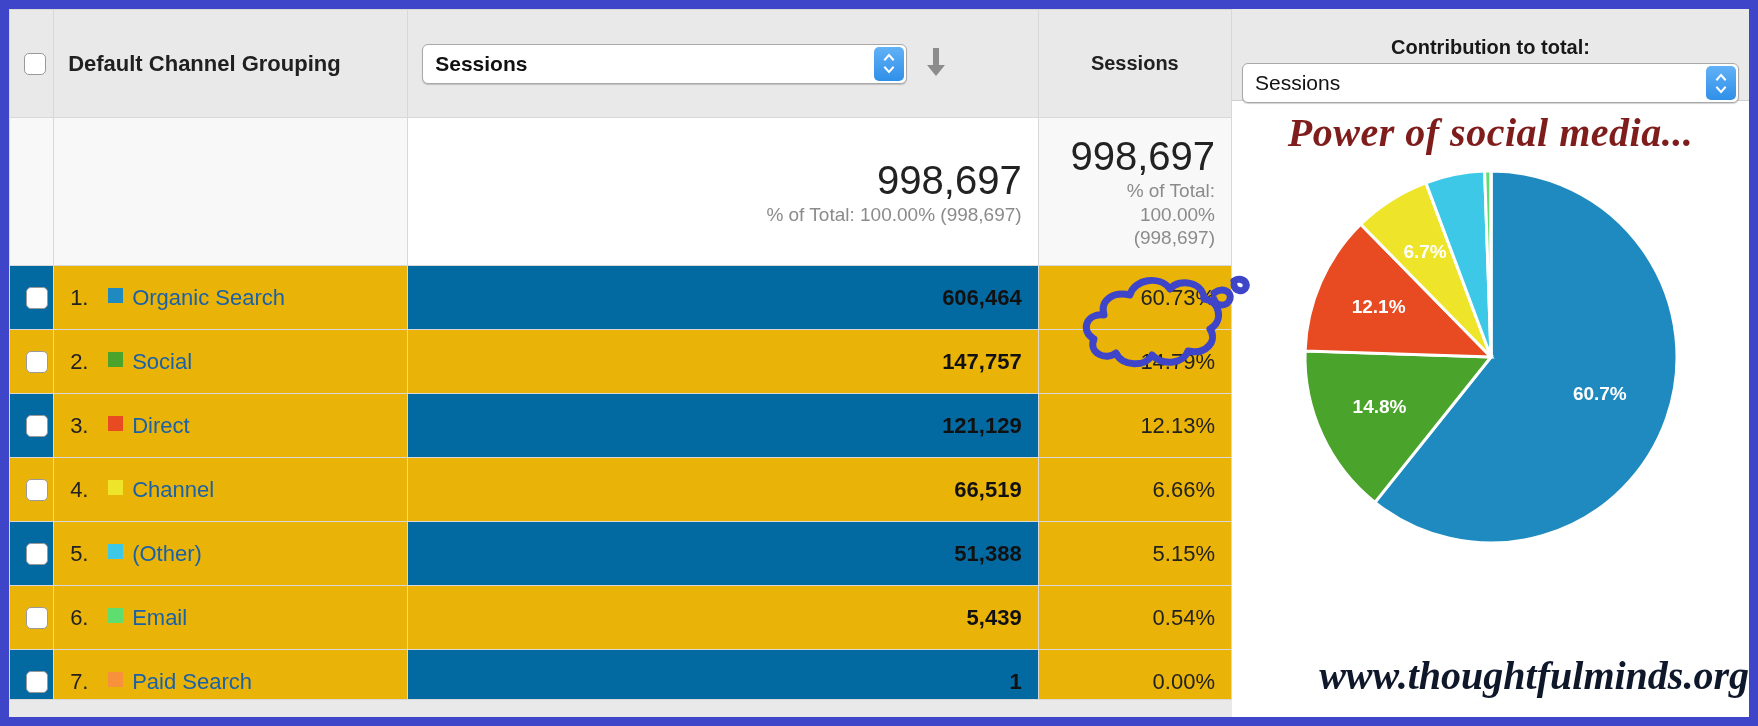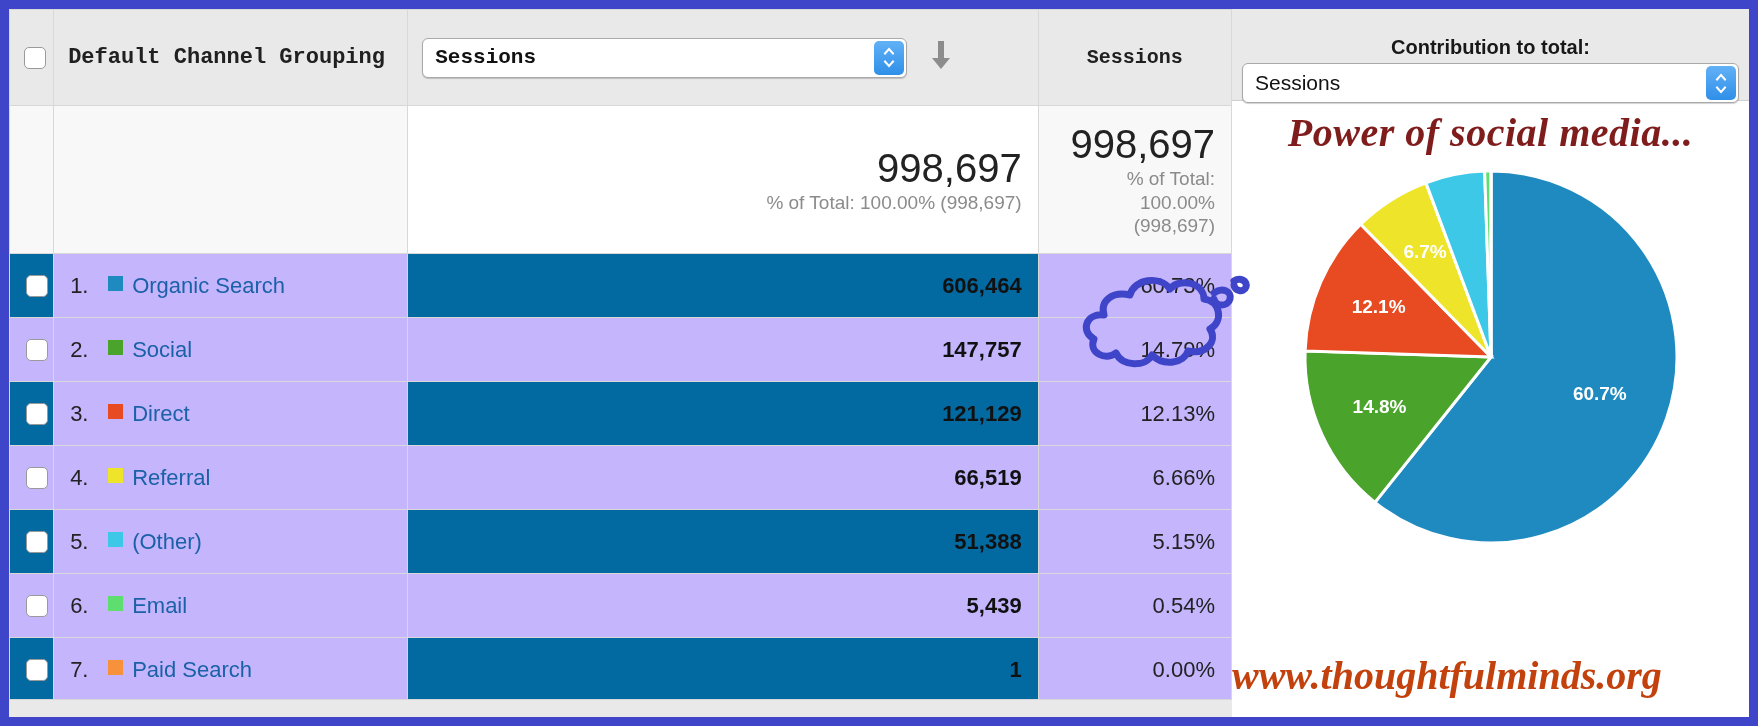--- a/index.html
+++ b/index.html
@@ -32,24 +32,23 @@
     box-sizing:border-box;
   }
   .c-check{width:42px;}
   .c-dim{width:337px;}
   .c-metric{width:600px;}
   .c-pct{width:184px;}
 
   
   thead th{
     background:#e9e9e9;
-    height:96px;
+    height:108px;
     padding:8px 14px;
     border-bottom:1px solid #cfcfcf;
-    font-family:Liberation Mono, monospace;
   }
   .hdr-dim{
     text-align:left;
     font-size:22px;font-weight:bold;color:#202020;
   }
   .hdr-metric{
     text-align:left;
     position:relative;
   }
   .hdr-pct{
@@ -118,21 +117,21 @@
     line-height:1.25;
   }
   .totals td.pctcol{background:#f8f8f8;}
 
   
   tbody.rows td{
     height:64px;
     padding:0 16px;
   }
   tbody.rows tr td.shade{background:#0369a1;}
-  tbody.rows tr td.plain{background:#c4b5fd;}
+  tbody.rows tr td.plain{background:#eab308;}
 
   .chk{
     width:22px;height:22px;
     border:1px solid #9a9a9a;
     border-radius:5px;
     background:#fff;
     margin:0 auto;
     box-sizing:border-box;
   }
   .dimcell{white-space:nowrap;}
@@ -203,26 +202,26 @@
   .pie-wrap{
     position:absolute;
     left:50%;transform:translateX(-50%);
     top:158px;
     width:380px;height:380px;
   }
   .pie-url{
     position:absolute;
     left:0;right:0;
     bottom:18px;
-    text-align:left;
+    text-align:right;
     font-family:"Liberation Serif",serif;
     font-style:italic;
     font-weight:bold;
     font-size:40px;
-    color:#c2410c;
+    color:#0f172a;
   }
   .slice-lbl{
     font-family:"Liberation Sans",sans-serif;
     font-size:19px;
     font-weight:bold;
     fill:#fff;
   }
 
   
   .cloud{
@@ -328,21 +327,21 @@
               <div class="chk"></div>
             </td>
             <td class="plain dimcell"><span class="rank">3.</span><span class="swatch" style="background: rgb(232, 74, 34);"></span><a href="#" class="chan">Direct</a></td>
             <td class="shade num">121,129</td>
             <td class="plain pct">12.13%</td>
           </tr>
           <tr>
             <td class="plain">
               <div class="chk"></div>
             </td>
-            <td class="plain dimcell"><span class="rank">4.</span><span class="swatch" style="background: rgb(238, 229, 42);"></span><a href="#" class="chan">Referral</a></td>
+            <td class="plain dimcell"><span class="rank">4.</span><span class="swatch" style="background: rgb(238, 229, 42);"></span><a href="#" class="chan">Channel</a></td>
             <td class="plain num">66,519</td>
             <td class="plain pct">6.66%</td>
           </tr>
           <tr>
             <td class="shade">
               <div class="chk"></div>
             </td>
             <td class="plain dimcell"><span class="rank">5.</span><span class="swatch" style="background: rgb(61, 200, 232);"></span><a href="#" class="chan">(Other)</a></td>
             <td class="shade num">51,388</td>
             <td class="plain pct">5.15%</td>

